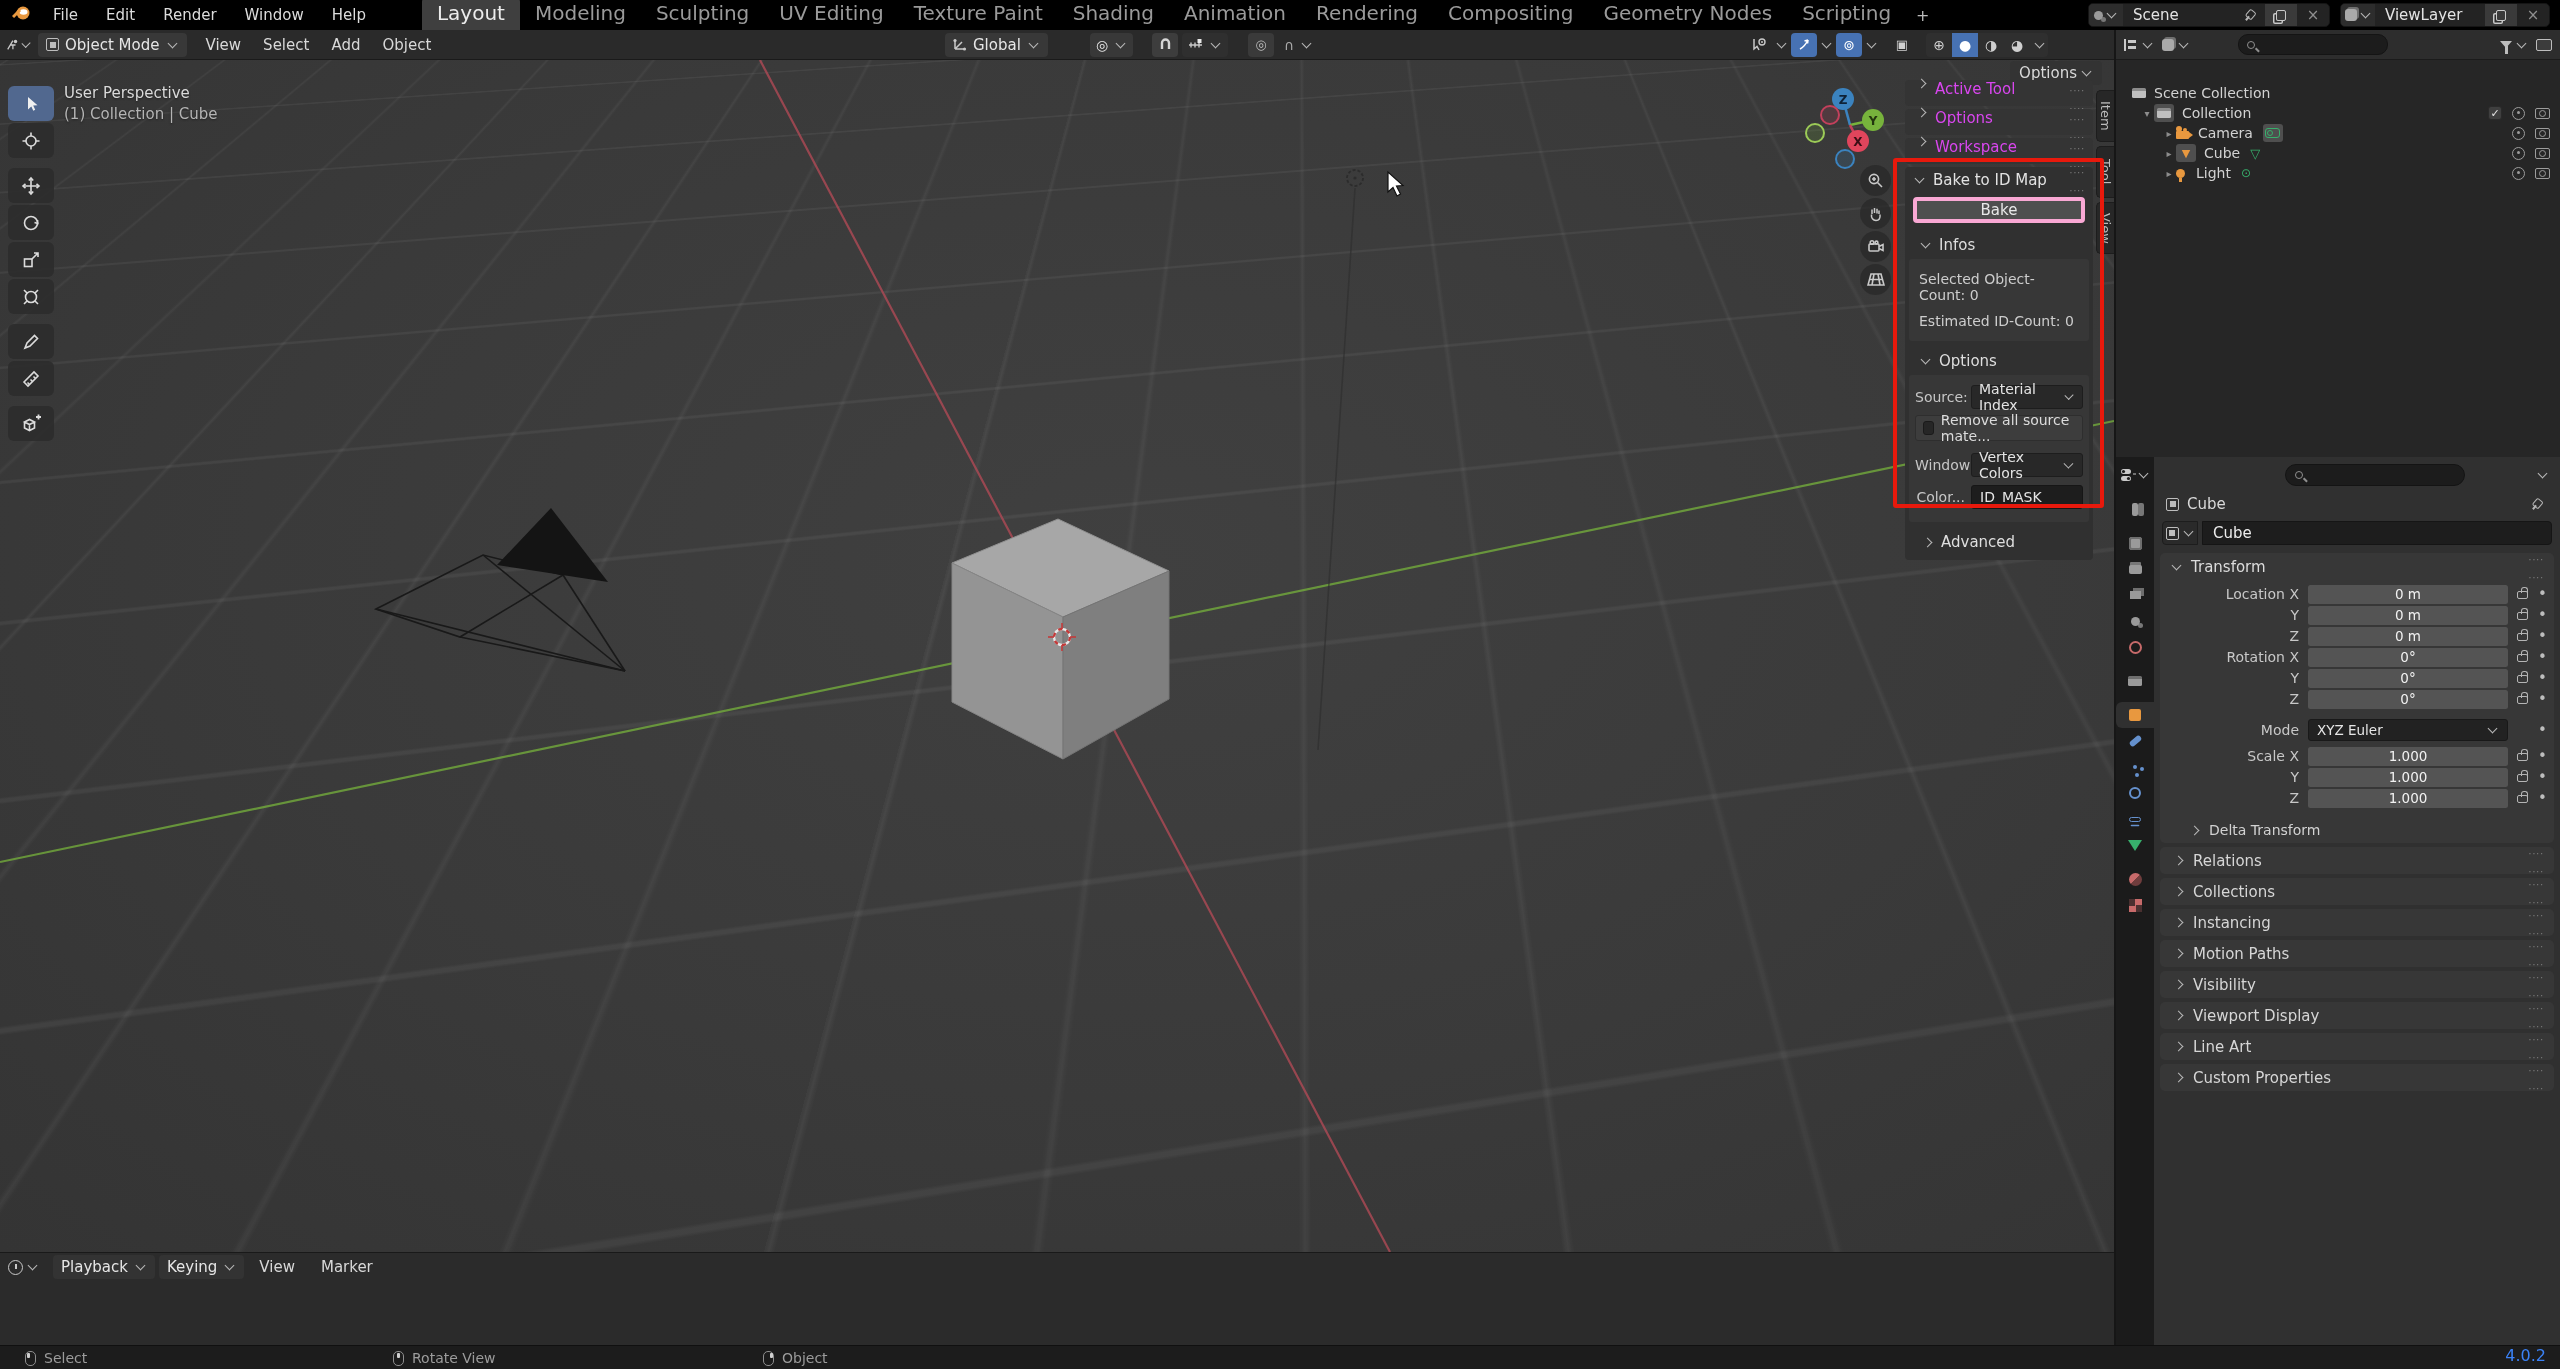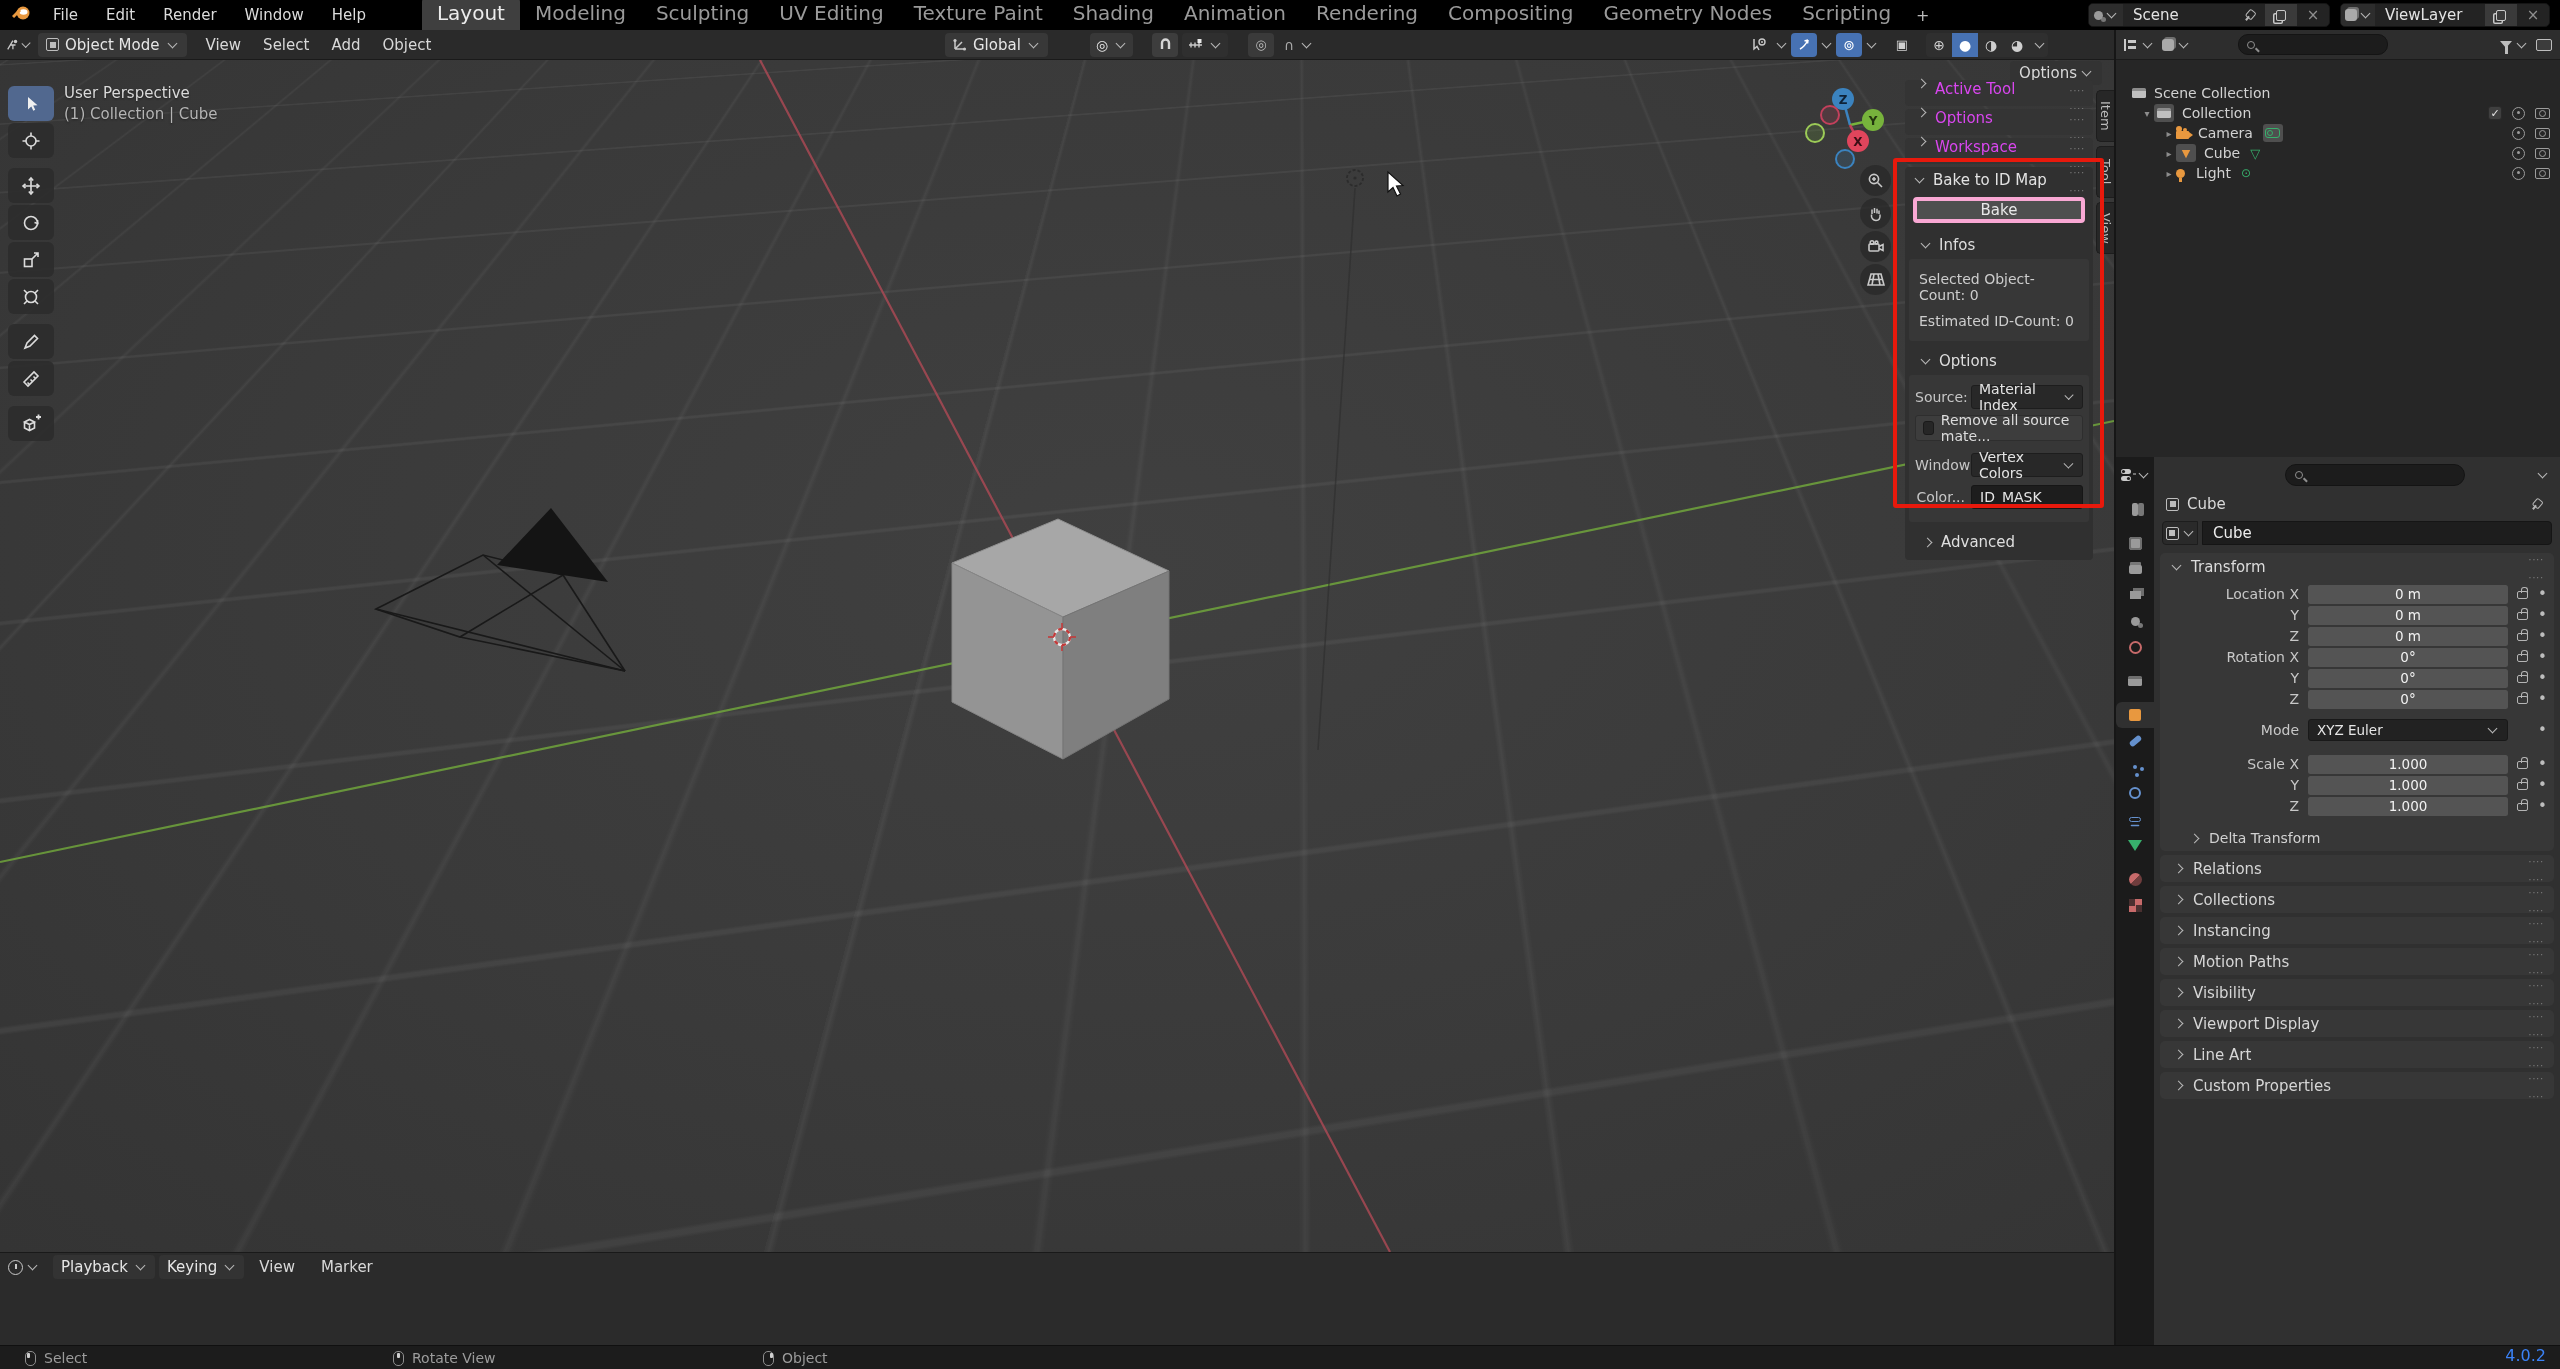--- a/index.html
+++ b/index.html
@@ -763,21 +763,21 @@
                 <span class="adot">•</span>
               </div>
 
               <div class="trow">
                 <span class="tlabel">Z</span>
                 <span class="tfield">0°</span>
                 <span class="lock"></span>
                 <span class="adot">•</span>
               </div>
             </div>
-          <div class="trow" style="margin:2px 0 14px 0">
+          <div class="trow" style="margin:2px 0 6px 0">
             <span class="tlabel">Mode</span>
             <span class="ddark">
                 <span>XYZ Euler</span>
                 <span class="chev"></span>
               </span>
             <span class="adot" style="margin-left:30px">•</span>
           </div>
           <div class="trows" style="padding-top:0">
 
               <div class="trow">

